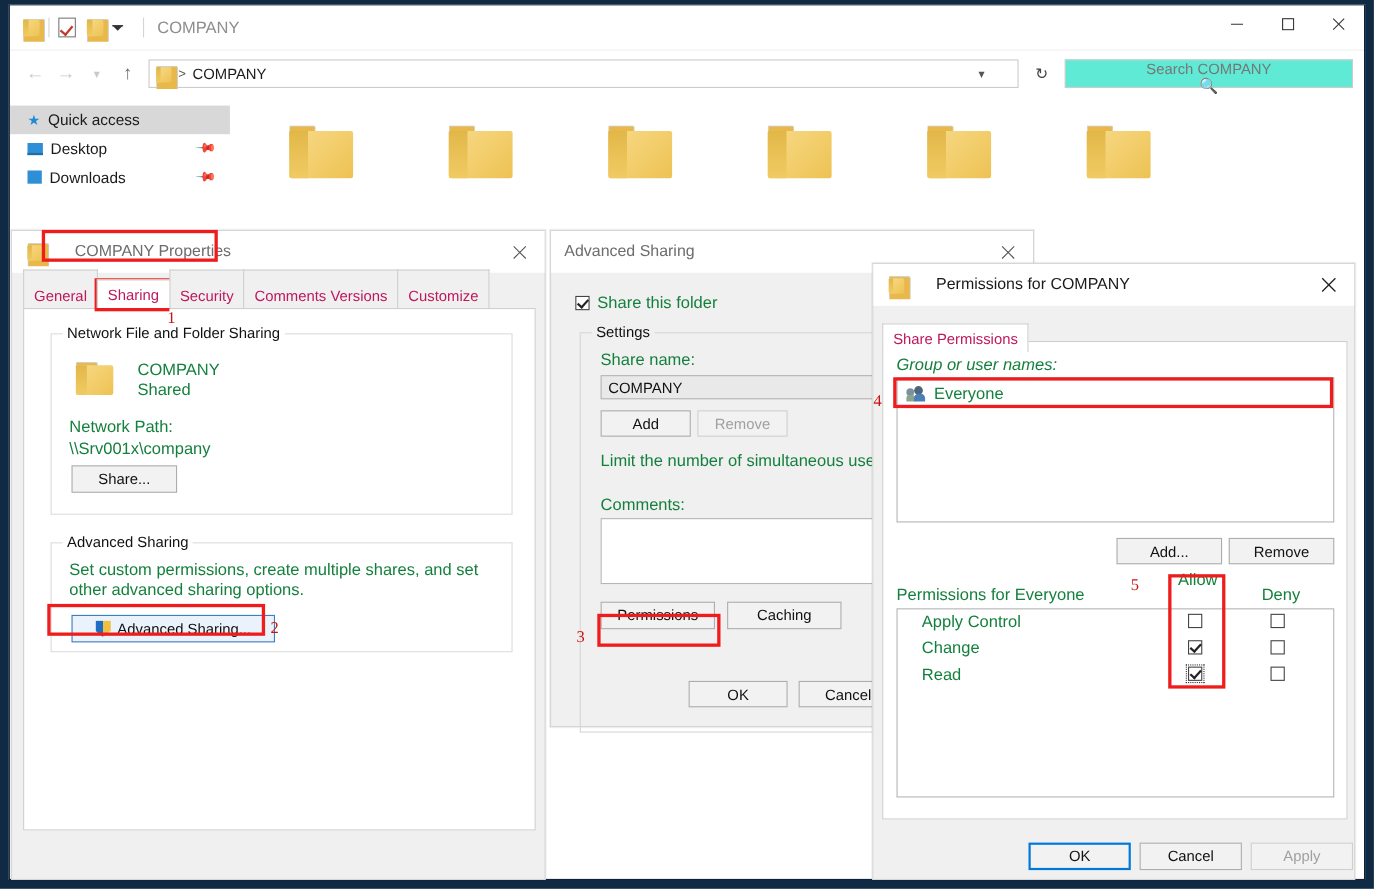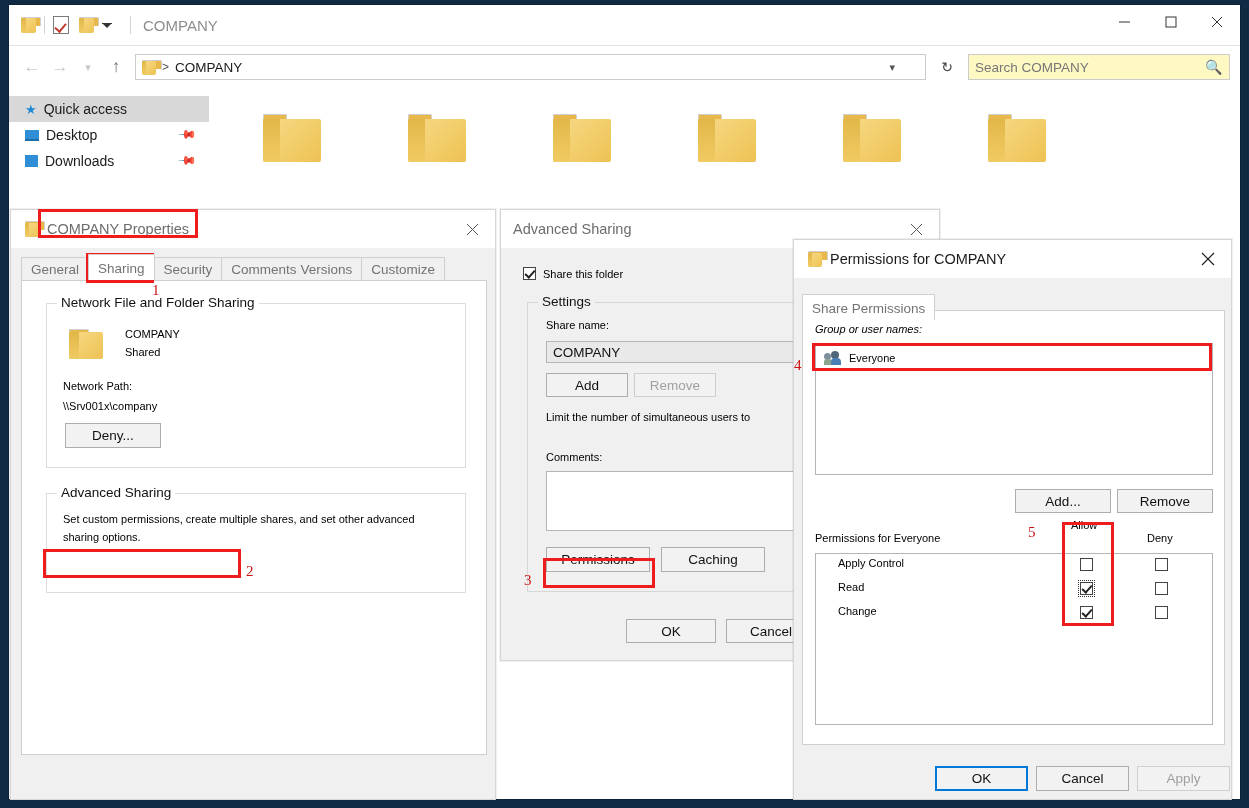--- a/index.html
+++ b/index.html
@@ -75,48 +75,48 @@
   .navbtn.dim { color:#c9c9c9; }
   .addrbox {
     flex:1; height:26px; border:1px solid #cccccc; background:#fff;
     display:flex; align-items:center; padding:0 6px; gap:6px; font-size:13.5px; color:#1a1a1a;
     margin-left:4px; margin-right:6px; position:relative;
   }
   .addrbox .chev { position:absolute; right:30px; color:#555; font-size:11px;}
   .crumb-sep { color:#555; font-size:12px; }
   .refresh { width:26px;height:26px;display:flex;align-items:center;justify-content:center;color:#444;font-size:14px;}
   .searchbox {
-    width:262px; height:26px; border:1px solid #cccccc; background:#fef9c3;
+    width:262px; height:26px; border:1px solid #cccccc; background:#5eead4;
     display:flex; align-items:center; padding:0 6px; font-size:13.5px; color:#777;
-    justify-content:space-between; margin-left:6px;
+    justify-content:space-between; margin-left:6px;flex-direction:column;
   }
 
   
   .content { display:flex; height:674px; }
   .navpane { width:200px; background:#fff; padding-top:8px; }
   .np-item { height:26px; display:flex; align-items:center; gap:7px; padding-left:16px; font-size:14px; color:#1a1a1a; position:relative;}
   .np-item.sel { background:#d8d8d8; }
   .np-pin { position:absolute; right:14px; color:#8a8a8a; font-size:12px; transform:rotate(45deg);}
   .filespane { flex:1; background:#fff; padding:18px 0 0 10px; display:flex; flex-wrap:wrap; align-content:flex-start; }
   .fileitem { width:145px; height:118px; display:flex; align-items:flex-start; justify-content:center; padding-top:8px;}
   .bigfolder { width:58px; height:48px; }
 
   
   .dialog { position:absolute; background:#f0f0f0; border:1px solid #d6d6d6;
             box-shadow:0 0 0 1px rgba(0,0,0,0.06); }
   .dlg-title { height:38px; background:#ffffff; display:flex; align-items:center;
                padding-left:14px; gap:8px; position:relative; }
-  .dlg-title .t { font-size:14.5px; color:#6d6d6d; }
+  .dlg-title .t { font-size:14.5px; color:#6d6d6d;margin-left:21px; }
   .dlg-title .t.dark { color:#1a1a1a; }
   .dlg-close { position:absolute; right:0; top:0; width:46px; height:38px;
                display:flex; align-items:center; justify-content:center; color:#444; }
 
   .tabstrip { display:flex; align-items:flex-end; height:26px; padding-left:10px; gap:0; }
   .tab {
-    font-size:13.5px; padding:4px 9px 4px 9px; color:#737373; background:#f0f0f0;
+    font-size:13.5px; padding:16px 9px 4px 9px; color:#be185d; background:#f0f0f0;
     border:1px solid #cfcfcf; border-bottom:none; margin-right:-1px; position:relative; top:1px;
   }
   .tab.active { background:#ffffff; padding-top:6px; top:0; z-index:2; }
 
   .panel { background:#fff; border:1px solid #cfcfcf; }
   .group { border:1px solid #dcdcdc; position:relative; }
   .group > .glabel {
     position:absolute; top:-9px; left:10px; background:#fff; padding:0 4px;
     font-size:13.5px; color:#111;
   }
@@ -130,21 +130,21 @@
   .cbx.checked::after{
     content:"";position:absolute;left:3px;top:0px;width:4px;height:8px;
     border:solid #222;border-width:0 2px 2px 0;transform:rotate(42deg);
   }
   .cbx.focus { outline:1px dotted #333; outline-offset:1px; }
 
   
   .redbox { position:absolute; border:3px solid #ee1c1c; pointer-events:none; }
   .rednum { position:absolute; color:#cc1111; font-size:15px; font-family:"Liberation Serif", serif; }
 
-  .txt { font-size:11px; color:#000000; }
+  .txt { font-size:15px; color:#15803d; }
 </style>
 </head>
 <body>
 
 <div id="explorer">
 
   <div class="titlebar">
     <span class="folder-ico tb-folder">
       <span class="tab"></span>
         <span class="body"></span>
@@ -299,26 +299,32 @@
       <span class="glabel">Network File and Folder Sharing</span>
       <span class="folder-ico" style="width:34px;height:30px;display:inline-block;position:absolute;left:22px;top:25px;">
         <span class="tab"></span>
           <span class="body"></span>
           <span class="flap"></span>
       </span>
       <div class="txt" style="position:absolute;left:78px;top:24px;">COMPANY</div>
       <div class="txt" style="position:absolute;left:78px;top:42px;">Shared</div>
       <div class="txt" style="position:absolute;left:16px;top:76px;">Network Path:</div>
       <div class="txt" style="position:absolute;left:16px;top:96px;">\\Srv001x\company</div>
-      <div class="btn" style="position:absolute;left:18px;top:119px;width:96px;height:25px;">Deny...</div>
+      <div class="btn" style="position:absolute;left:18px;top:119px;width:96px;height:25px;">Share...</div>
     </div>
 
     <div class="group" style="position:absolute;left:24px;top:212px;width:420px;height:100px;">
       <span class="glabel">Advanced Sharing</span>
       <div class="txt" style="position:absolute;left:16px;top:16px;width:380px;line-height:18px;">Set custom permissions, create multiple shares, and set other advanced sharing options.</div>
+      <div class="btn" style="position:absolute;left:18px;top:65px;width:185px;height:25px;background:#eaf3fb;border-color:#3d7ebd;gap:6px;">
+        <span style="display:inline-block;width:14px;height:15px;
+              background:linear-gradient(90deg,#1e6fc4 50%, #f0c040 50%);
+              clip-path:polygon(50% 100%, 0% 62%, 0% 0%, 100% 0%, 100% 62%);"></span>
+        <span>Advanced Sharing...</span>
+      </div>
     </div>
   </div>
 
 </div>
 
 <div class="dialog" id="advdlg" style="left:500px; top:209px; width:440px; height:452px;">
   <div class="dlg-title">
     <span class="t" style="margin-left:-2px;">Advanced Sharing</span>
     <div class="dlg-close">
       <svg width="13" height="13" stroke="#555">
@@ -326,21 +332,21 @@
           <line x1="12" y1="1" x2="1" y2="12" stroke-width="1"></line>
         </svg>
     </div>
   </div>
 
   <div style="position:absolute;left:22px;top:57px;display:flex;align-items:center;gap:7px;">
     <span class="cbx checked"></span>
     <span class="txt">Share this folder</span>
   </div>
 
-  <div class="group" style="position:absolute;left:26px;top:92px;width:390px;height:290px;background:transparent;border-color:#d6d6d6;">
+  <div class="group" style="position:absolute;left:26px;top:92px;width:390px;height:364px;background:transparent;border-color:#d6d6d6;">
     <span class="glabel" style="background:#f0f0f0;">Settings</span>
 
     <div class="txt" style="position:absolute;left:18px;top:16px;">Share name:</div>
     <div style="position:absolute;left:18px;top:38px;width:352px;height:22px;border:1px solid #b5b5b5;background:#e9e9e9;display:flex;align-items:center;padding-left:6px;font-size:13.5px;color:#111;">
       <span>COMPANY</span>
     </div>
 
     <div class="btn" style="position:absolute;left:18px;top:70px;width:82px;height:24px;">Add</div>
     <div class="btn disabled" style="position:absolute;left:106px;top:70px;width:82px;height:24px;">Remove</div>
 
@@ -402,28 +408,28 @@
 
     <div style="position:absolute;left:12px;top:242px;width:398px;height:172px;border:1px solid #b5b5b5;background:#fff;">
 
       <div style="position:relative;height:24px;">
         <span class="txt" style="position:absolute;left:22px;top:3px;">Apply Control</span>
         <span class="cbx" style="position:absolute;left:264px;top:4px;"></span>
         <span class="cbx" style="position:absolute;left:339px;top:4px;"></span>
       </div>
 
       <div style="position:relative;height:24px;">
+        <span class="txt" style="position:absolute;left:22px;top:3px;">Change</span>
+        <span class="cbx checked" style="position:absolute;left:264px;top:4px;"></span>
+        <span class="cbx" style="position:absolute;left:339px;top:4px;"></span>
+      </div>
+
+      <div style="position:relative;height:24px;">
         <span class="txt" style="position:absolute;left:22px;top:3px;">Read</span>
         <span class="cbx checked focus" style="position:absolute;left:264px;top:4px;"></span>
-        <span class="cbx" style="position:absolute;left:339px;top:4px;"></span>
-      </div>
-
-      <div style="position:relative;height:24px;">
-        <span class="txt" style="position:absolute;left:22px;top:3px;">Change</span>
-        <span class="cbx checked" style="position:absolute;left:264px;top:4px;"></span>
         <span class="cbx" style="position:absolute;left:339px;top:4px;"></span>
       </div>
     </div>
   </div>
 
   <div class="btn default" style="position:absolute;left:141px;top:526px;width:93px;height:25px;background:#f2f2f2;">OK</div>
   <div class="btn" style="position:absolute;left:242px;top:526px;width:93px;height:25px;">Cancel</div>
   <div class="btn disabled" style="position:absolute;left:343px;top:526px;width:93px;height:25px;">Apply</div>
 </div>
 

